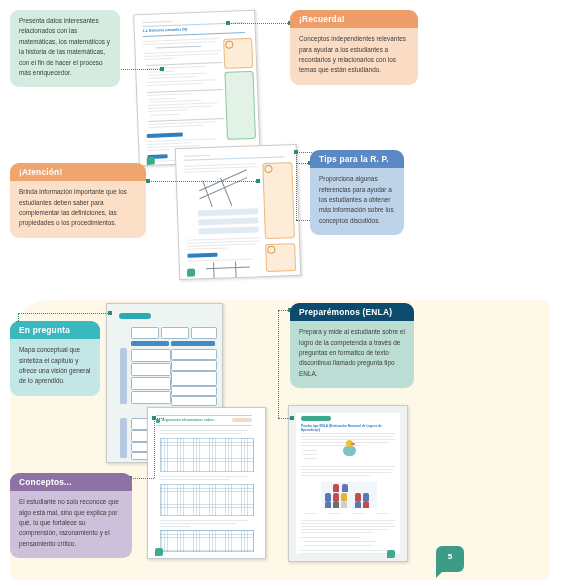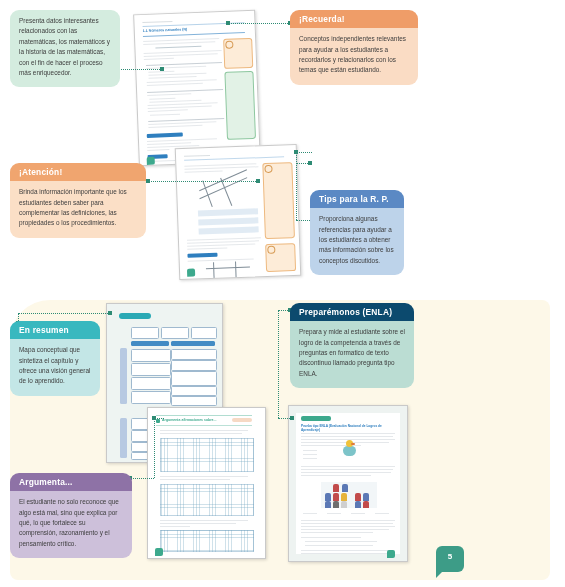--- a/index.html
+++ b/index.html
@@ -339,33 +339,33 @@
   <div class="callout" style="left:10px;top:163px;width:136px;">
     <div class="hd" style="background:#f0a56f;">¡Atención!</div>
     <div class="bd" style="background:#fbdfc6;">Brinda información importante que los estudiantes deben saber para complementar las definiciones, las propiedades o los procedimientos.</div>
   </div>
 
   <div class="callout" style="left:290px;top:10px;width:128px;">
     <div class="hd" style="background:#ef9d68;">¡Recuerda!</div>
     <div class="bd" style="background:#fadcc4;">Conceptos independientes relevantes para ayudar a los estudiantes a recordarlos y relacionarlos con los temas que están estudiando.</div>
   </div>
 
-  <div class="callout" style="left:310px;top:150px;width:94px;margin-top:40px;">
+  <div class="callout" style="left:310px;top:150px;width:94px;">
     <div class="hd" style="background:#5b89c4;">Tips para la R. P.</div>
     <div class="bd" style="background:#bdd3ea;">Proporciona algunas referencias para ayudar a los estudiantes a obtener más información sobre los conceptos discutidos.</div>
   </div>
 
   <div class="callout" style="left:10px;top:321px;width:90px;">
-    <div class="hd" style="background:#39b8bf;">En resumen</div>
+    <div class="hd" style="background:#39b8bf;">En pregunta</div>
     <div class="bd" style="background:#c3e6e6;">Mapa conceptual que sintetiza el capítulo y ofrece una visión general de lo aprendido.</div>
   </div>
 
   <div class="callout" style="left:290px;top:303px;width:124px;">
     <div class="hd" style="background:#0c4a6e;">Preparémonos (ENLA)</div>
     <div class="bd" style="background:#bbddd3;">Prepara y mide al estudiante sobre el logro de la competencia a través de preguntas en formatico de texto discontinuo llamado pregunta tipo ENLA.</div>
   </div>
 
   <div class="callout" style="left:10px;top:473px;width:122px;">
-    <div class="hd" style="background:#8e72a6;">Argumenta...</div>
+    <div class="hd" style="background:#8e72a6;">Conceptos...</div>
     <div class="bd" style="background:#cdc0da;">El estudiante no solo reconoce que algo está mal, sino que explica por qué, lo que fortalece su comprensión, razonamiento y el pensamiento crítico.</div>
   </div>
 
 </div>
 
 </body></html>

